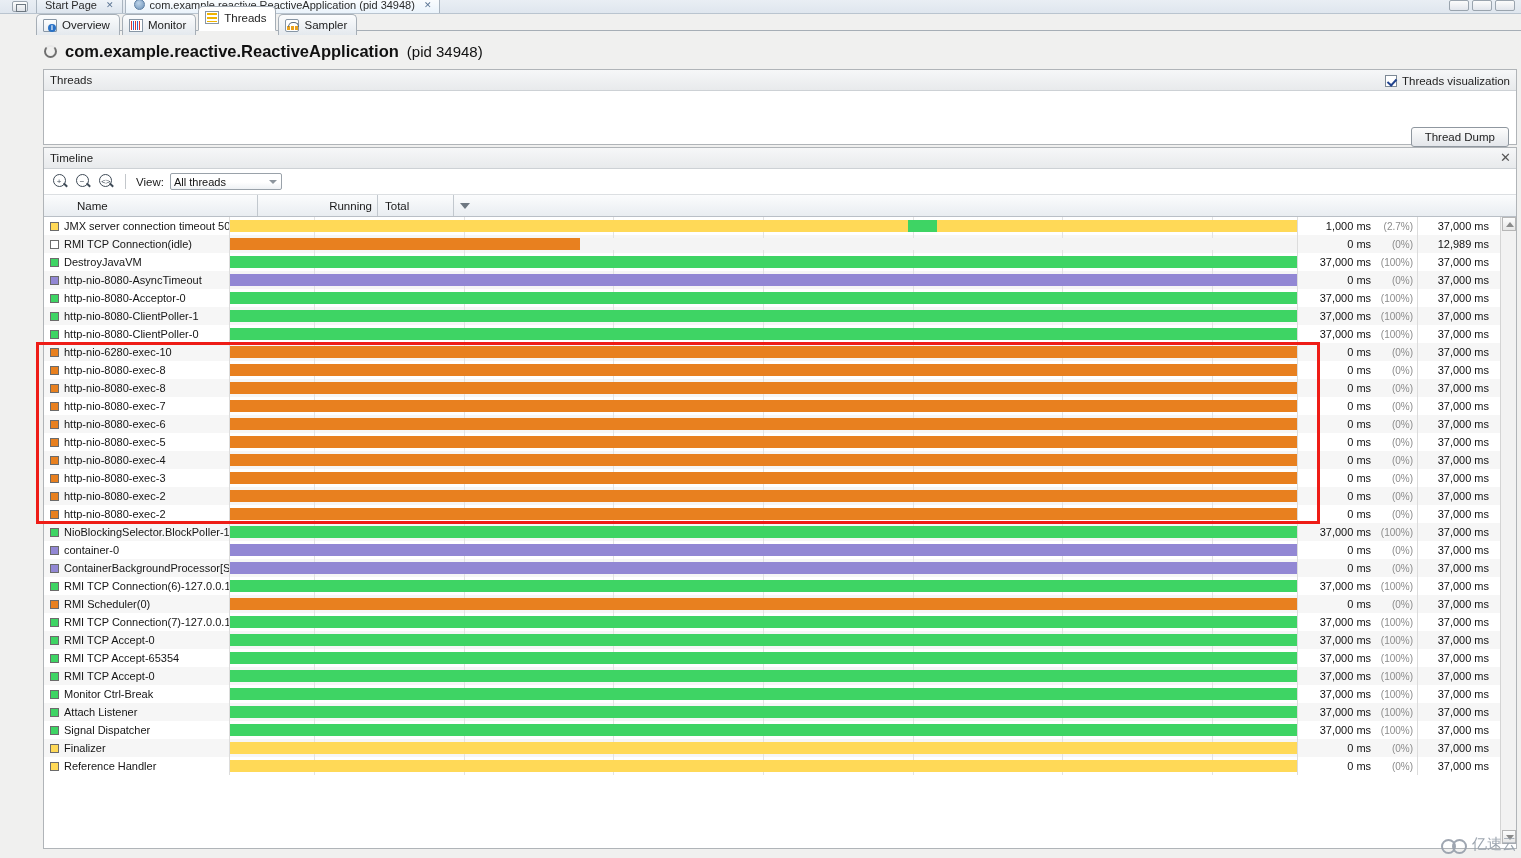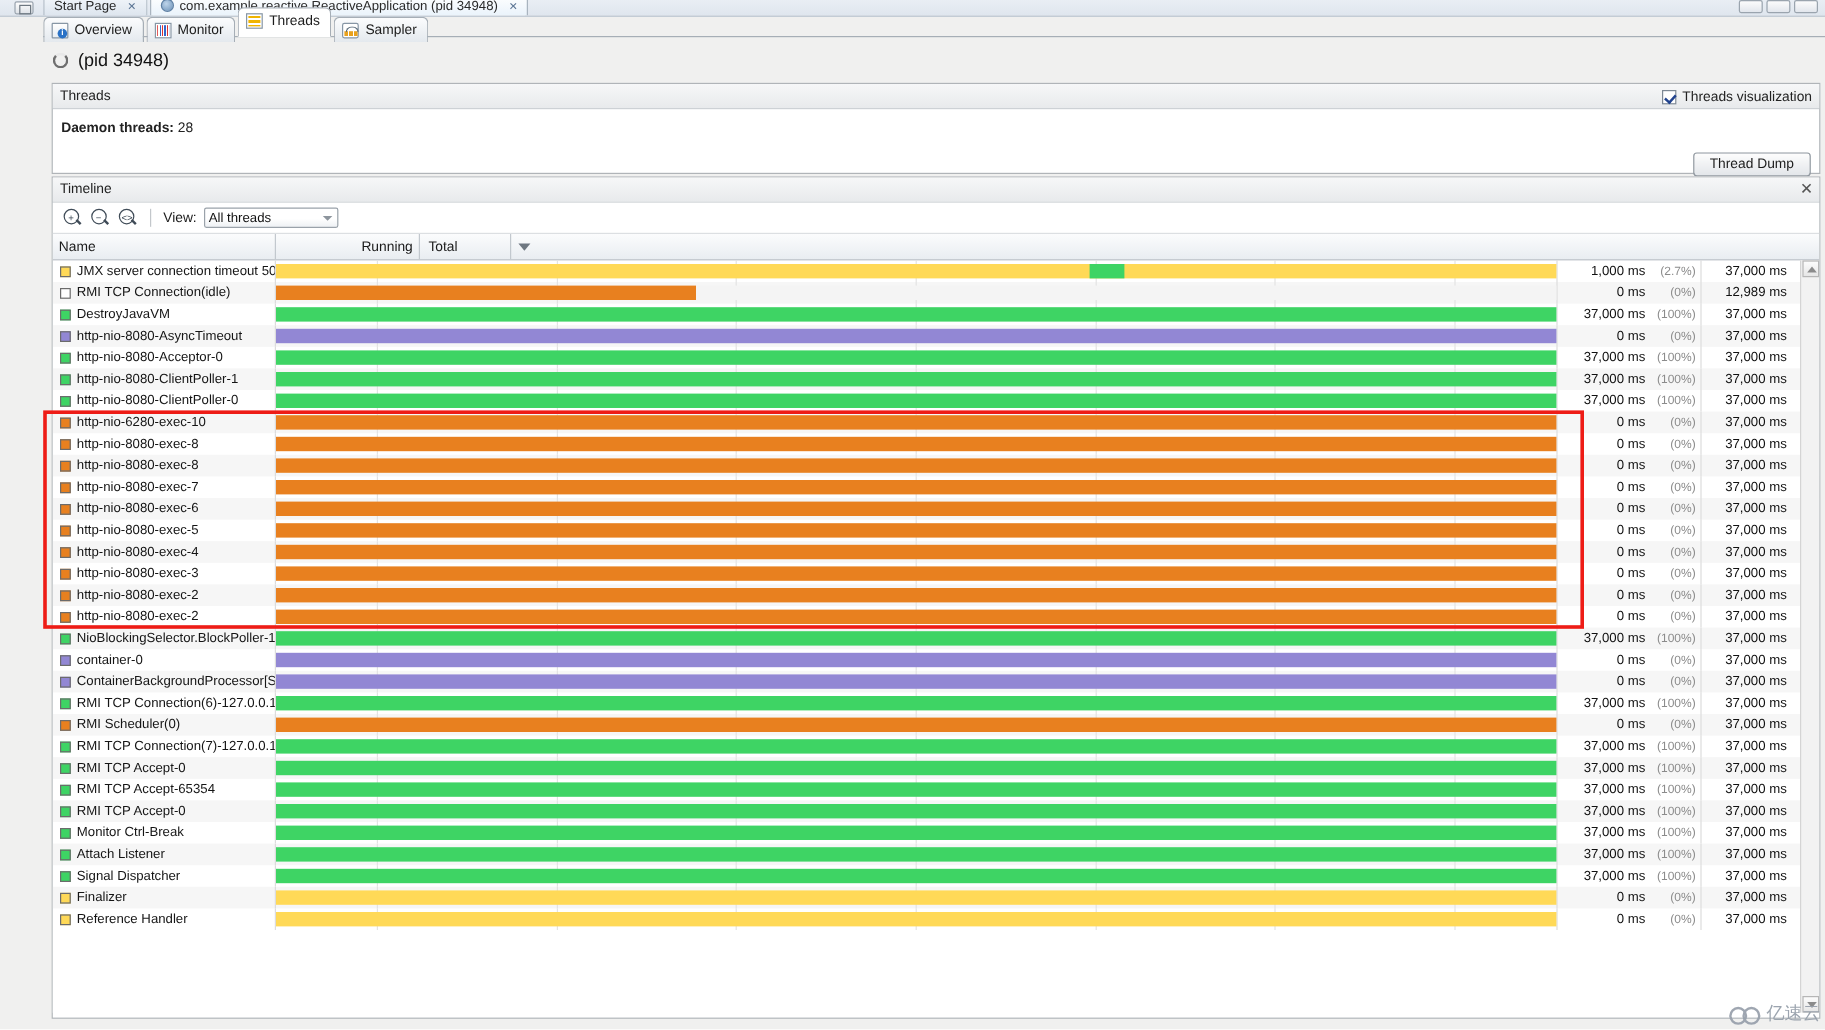--- a/index.html
+++ b/index.html
@@ -176,21 +176,21 @@
     border-top:4px solid #8d959d;
   }
 
   
   .grid { position:relative; height:649px; background:#fff; overflow:hidden; }
   .hdr {
     height:22px; display:flex; background:linear-gradient(#fbfcfd,#e9edf1);
     border-bottom:1px solid #b9bfc6; font-size:11.5px; color:#1a1a1a;
   }
   .hdr > div { display:flex; align-items:center; padding:0 5px; border-right:1px solid #c2c8ce; }
-  .h-name { width:186px; }
+  .h-name { width:186px;margin-left:28px; }
   .h-time { width:1069px; position:relative; padding:0 !important; background:linear-gradient(#f2f7fb,#dfe9f2); }
   .h-run  { width:120px; justify-content:flex-end; }
   .h-tot  { width:76px; justify-content:flex-start; padding-left:7px !important;}
   .h-menu { width:22px; justify-content:center; border-right:none !important; }
   .h-menu i {
     width:0;height:0;border-left:5px solid transparent;border-right:5px solid transparent;
     border-top:6px solid #6e7781; display:block;
   }
   .ticklab {
     position:absolute; top:4px; font-size:10.5px; color:#1b1b1b;
@@ -308,36 +308,33 @@
       </div>
       <div class="subtab">
         <span class="si si-sampler"></span>
         <span>Sampler</span>
       </div>
     </div>
   </div>
 
   <div class="apptitle">
     <span class="spinner"></span>
+    <span>com.example.reactive.ReactiveApplication</span>
     <span class="pid">(pid 34948)</span>
   </div>
 
   <div class="panel" id="threads-panel">
     <div class="panel-head">
       <span>Threads</span>
       <span class="chk-wrap">
         <span class="chkbox"></span>
         <span>Threads visualization</span>
       </span>
     </div>
     <div class="threads-body">
-      <div class="thr-line">
-        <b>Daemon threads:</b>
-        <span>28</span>
-      </div>
       <button class="btn dumpbtn">Thread Dump</button>
     </div>
   </div>
 
   <div class="panel" id="timeline-panel">
     <div class="panel-head">
       <span>Timeline</span>
       <span class="tl-close">✕</span>
     </div>
 

